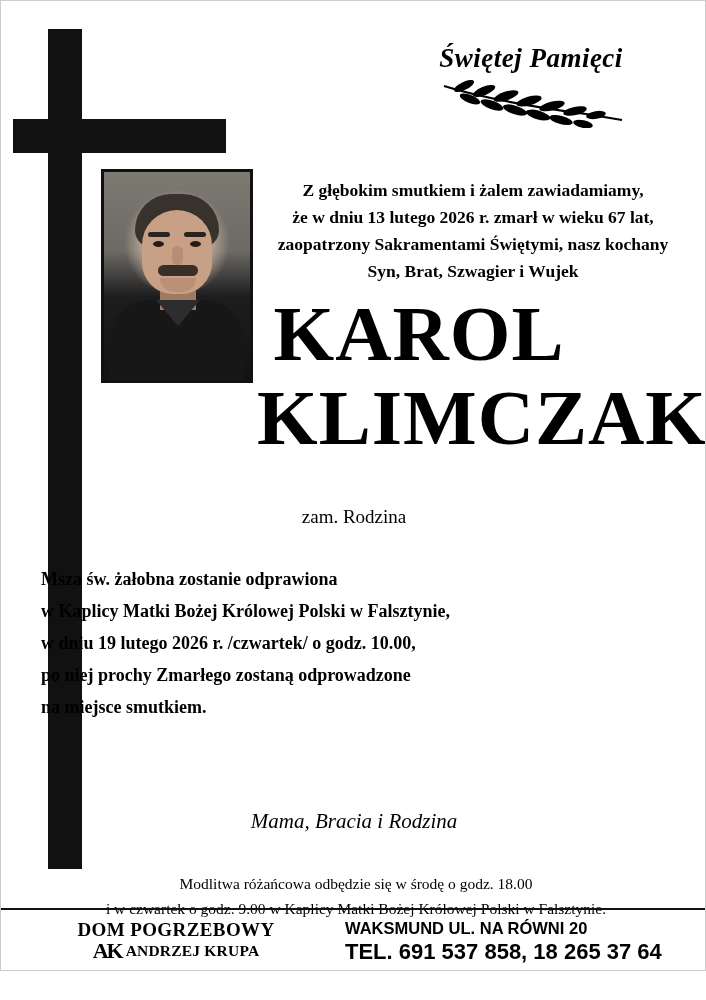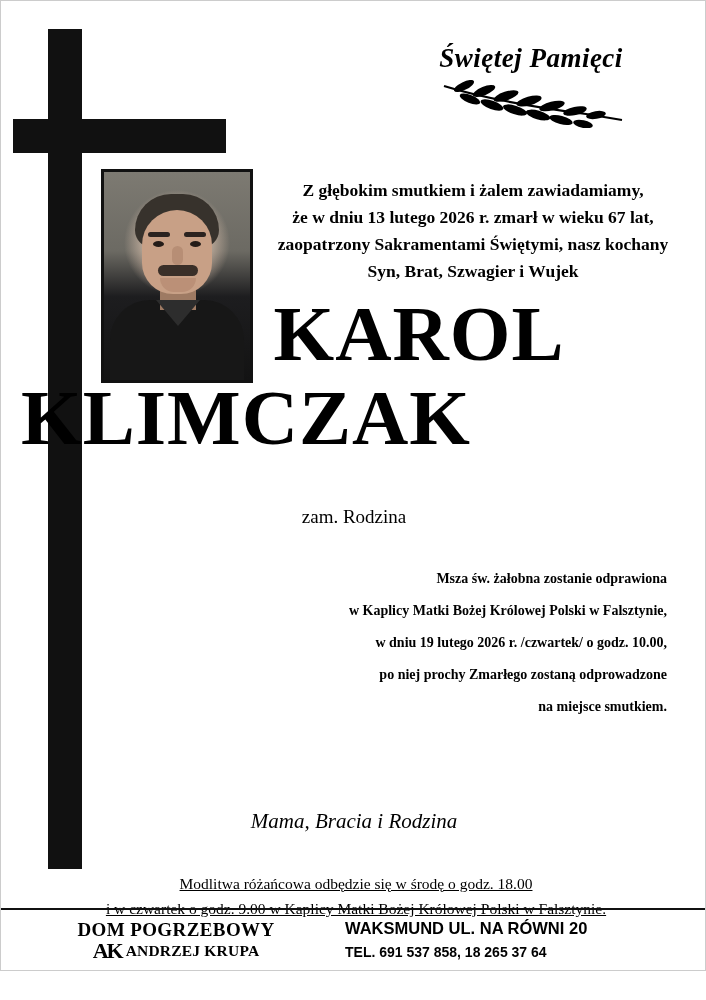--- a/index.html
+++ b/index.html
@@ -206,43 +206,43 @@
     padding-left: 130px;
     text-align: center;
   }
   .name-last {
     font-family: "Liberation Serif", serif;
     font-weight: bold;
     font-size: 78px;
     line-height: 86px;
     letter-spacing: 1px;
     padding-left: 20px;
-    text-align: left;
+    text-align: right;
   }
   .residence {
     position: absolute;
     left: 0;
     top: 505px;
     width: 706px;
     text-align: center;
     font-family: "Liberation Serif", serif;
     font-size: 19px;
     color: #000000;
   }
 
   
   .service {
     position: absolute;
     left: 40px;
     top: 562px;
     width: 626px;
-    text-align: right;
-    font-family: "Liberation Serif", serif;
-    font-weight: bold;
-    font-size: 14px;
+    text-align: left;
+    font-family: "Liberation Serif", serif;
+    font-weight: bold;
+    font-size: 18px;
     line-height: 32px;
   }
 
   
   .mourn-line {
     position: absolute;
     left: 0;
     top: 765px;
     width: 706px;
     text-align: center;
@@ -264,21 +264,20 @@
   
   .rosary {
     position: absolute;
     left: 40px;
     top: 870px;
     width: 630px;
     text-align: center;
     font-family: "Liberation Serif", serif;
     font-size: 15.5px;
     line-height: 25px;
-    text-decoration: underline;
   }
 
   
   .footer {
     position: absolute;
     left: 0;
     bottom: 0;
     width: 706px;
     height: 62px;
     border-top: 2px solid #111111;
@@ -325,21 +324,21 @@
   }
   .fh-addr {
     font-family: "Liberation Sans", sans-serif;
     font-weight: bold;
     font-size: 16.5px;
     line-height: 24px;
   }
   .fh-phone {
     font-family: "Liberation Sans", sans-serif;
     font-weight: bold;
-    font-size: 14px;
+    font-size: 22px;
     line-height: 24px;
   }
 </style>
 </head>
 <body>
 
 <div id="page">
 
   <div class="cross-vertical"></div>
   <div class="cross-horizontal"></div>

